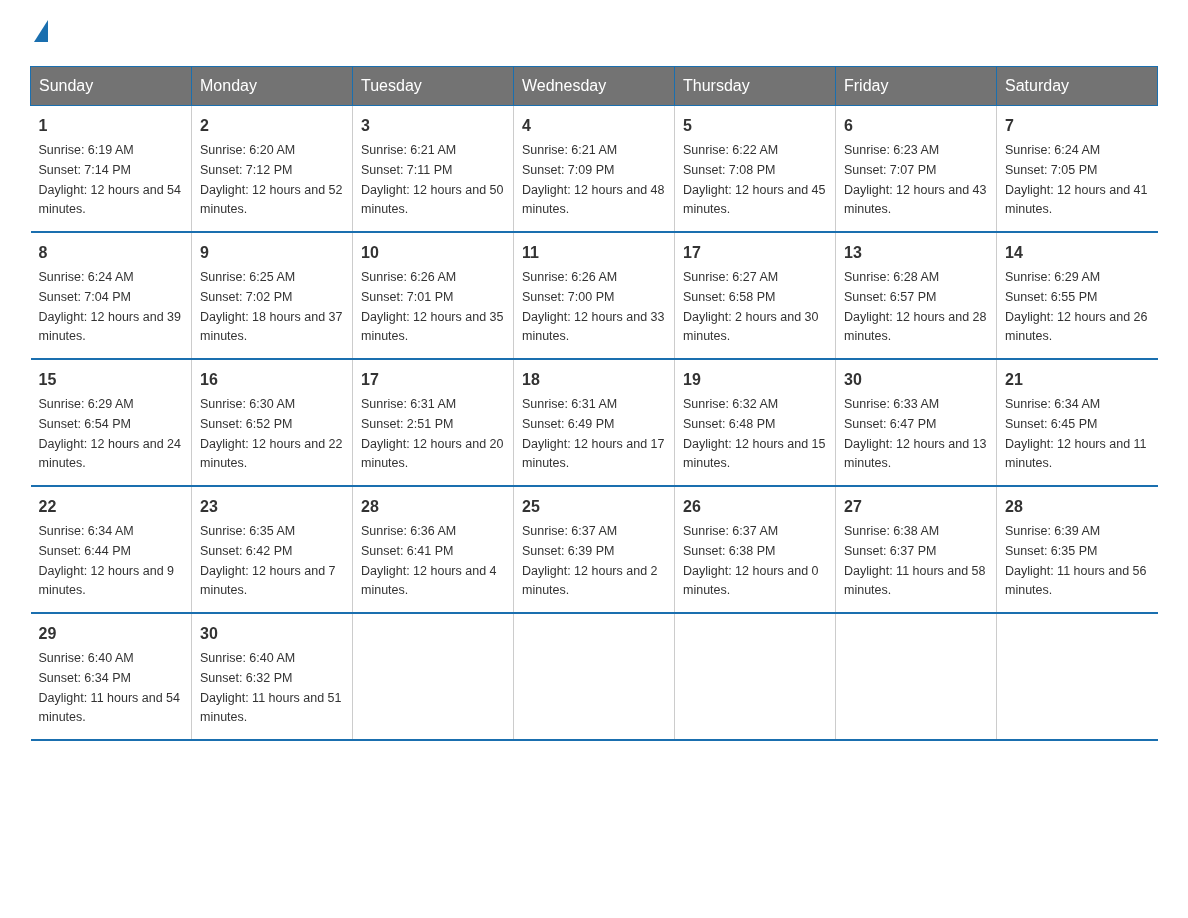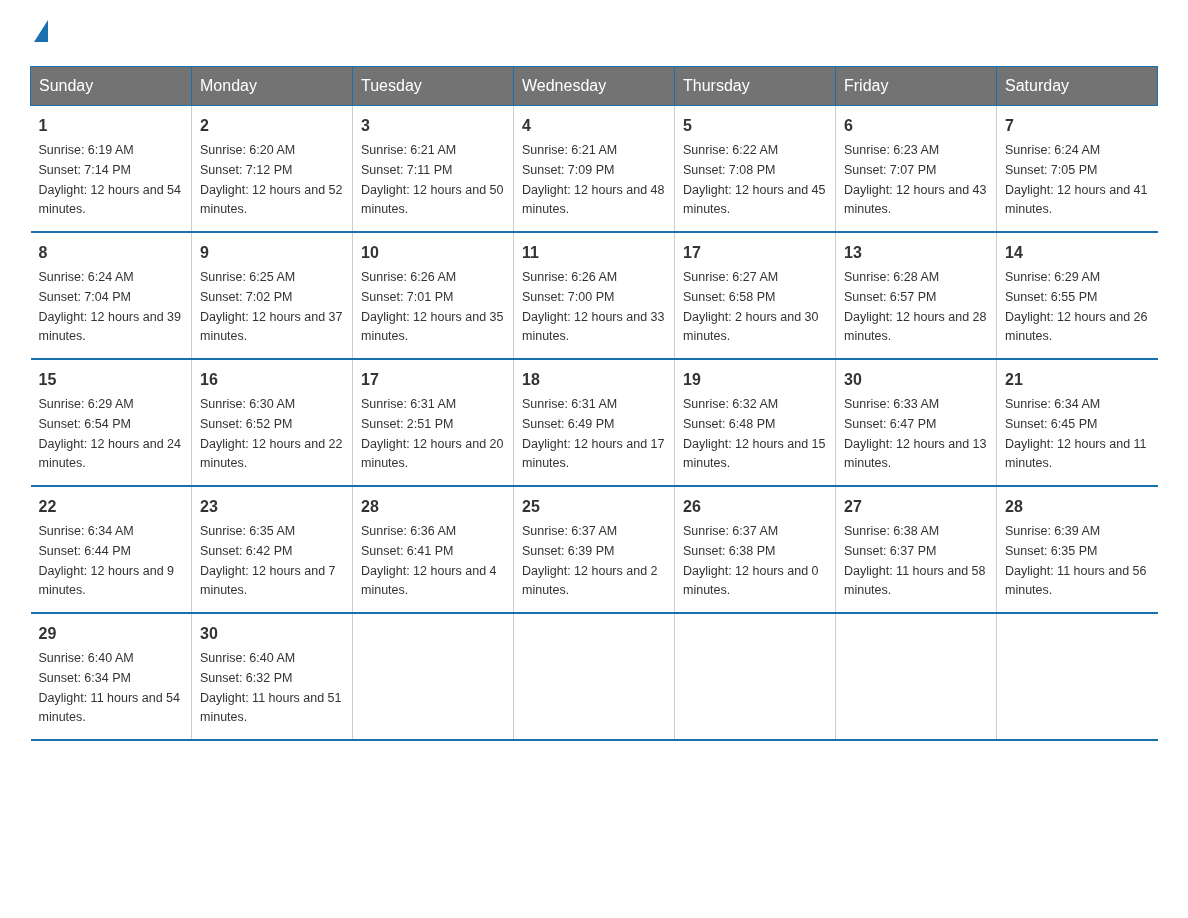--- a/index.html
+++ b/index.html
@@ -160,21 +160,21 @@
         <span class="day-info">Daylight: 12 hours and 41 minutes.</span></td>
       </tr>
       <tr>
         <td><span class="day-number">8</span>
         <span class="day-info">Sunrise: 6:24 AM</span><br>
         <span class="day-info">Sunset: 7:04 PM</span><br>
         <span class="day-info">Daylight: 12 hours and 39 minutes.</span></td>
         <td><span class="day-number">9</span>
         <span class="day-info">Sunrise: 6:25 AM</span><br>
         <span class="day-info">Sunset: 7:02 PM</span><br>
-        <span class="day-info">Daylight: 12 hours and 37 minutes.</span></td>
+        <span class="day-info">Daylight: 18 hours and 37 minutes.</span></td>
         <td><span class="day-number">10</span>
         <span class="day-info">Sunrise: 6:26 AM</span><br>
         <span class="day-info">Sunset: 7:01 PM</span><br>
         <span class="day-info">Daylight: 12 hours and 35 minutes.</span></td>
         <td><span class="day-number">11</span>
         <span class="day-info">Sunrise: 6:26 AM</span><br>
         <span class="day-info">Sunset: 7:00 PM</span><br>
         <span class="day-info">Daylight: 12 hours and 33 minutes.</span></td>
         <td><span class="day-number">17</span>
         <span class="day-info">Sunrise: 6:27 AM</span><br>

